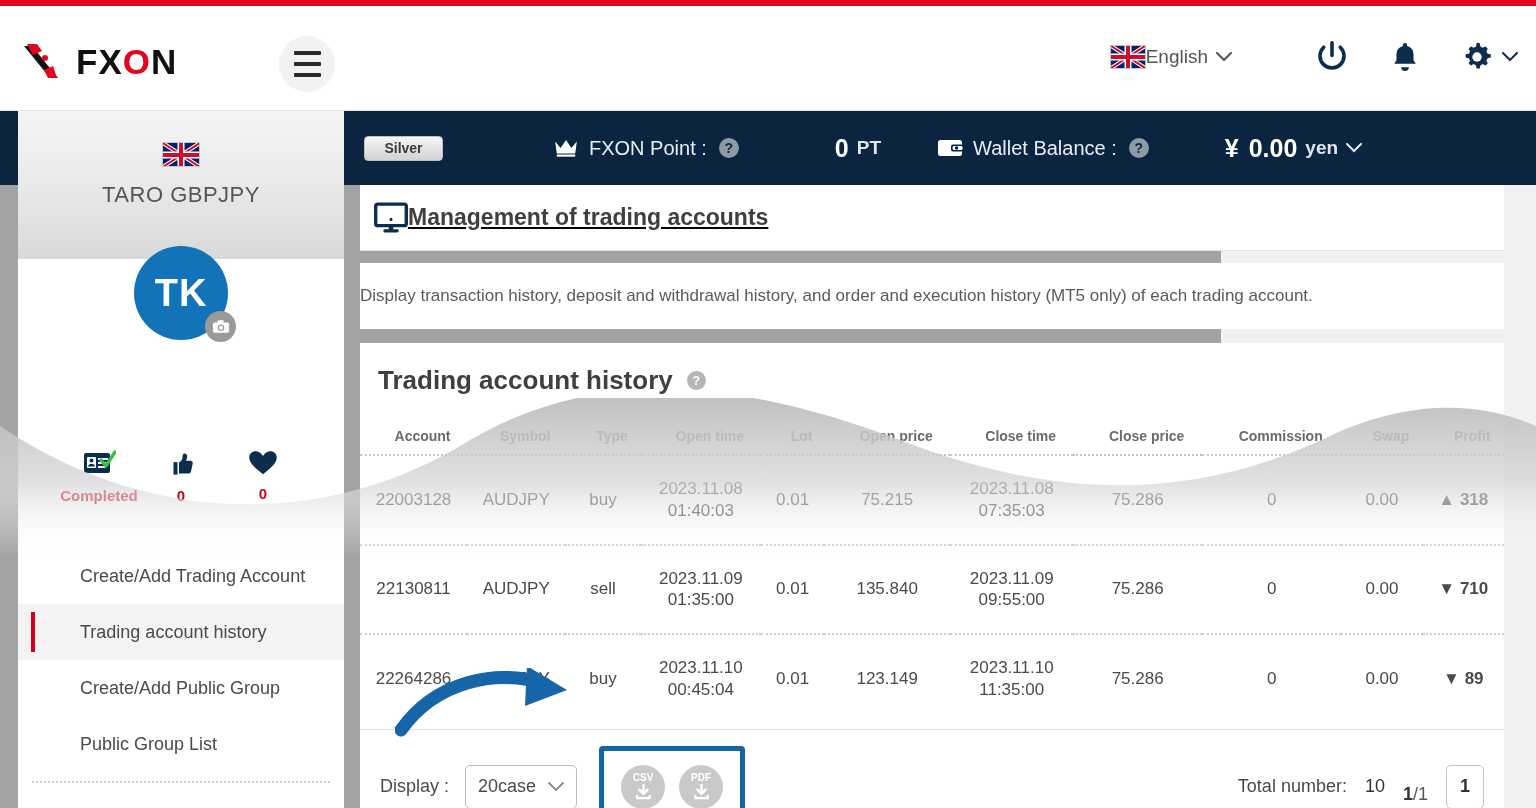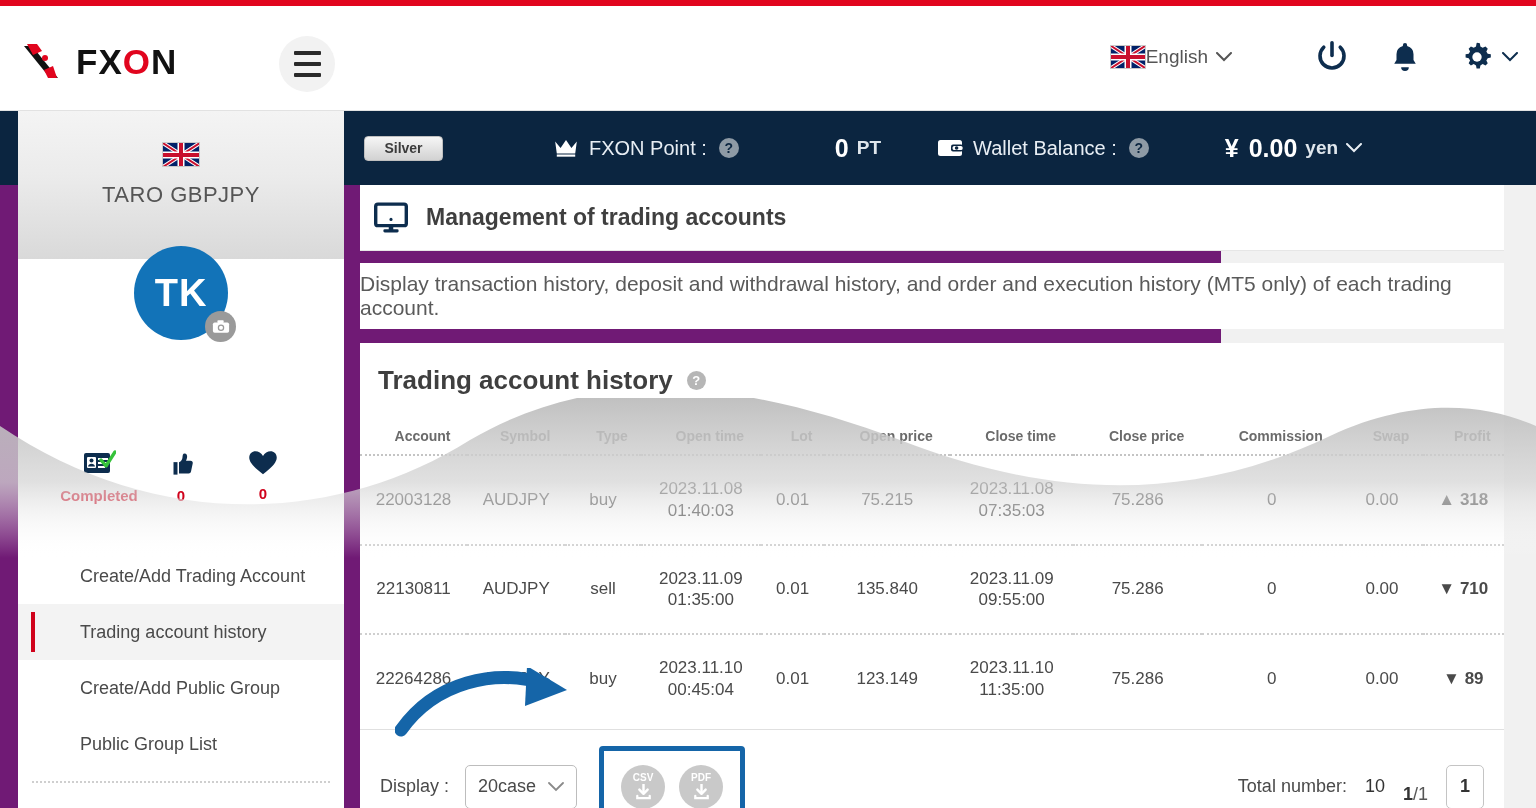--- a/index.html
+++ b/index.html
@@ -2,21 +2,21 @@
 <html><head>
 <meta charset="utf-8">
 <style>
   * { box-sizing: border-box; margin: 0; padding: 0; }
   html, body {
     width: 1536px; height: 808px;
     font-family: "Liberation Sans", sans-serif;
     background: #f1f1f1;
     overflow: hidden;
   }
-  .app { position: relative; width: 1221px; height: 808px; background: #701a75; }
+  .app { position: relative; width: 1221px; height: 808px; background: #a3a3a3; }
 
   
   .red-stripe {
     position: absolute; top: 0; left: 0; width: 1536px; height: 6px;
     background: #e1051e;
   }
 
   
   .header {
     position: absolute; top: 6px; left: 0; width: 1536px; height: 105px;
@@ -133,28 +133,28 @@
   .menu-item.active { background: #f3f3f3; }
   .menu-item.active::before {
     content: ""; position: absolute; left: 13px; top: 8px; width: 4px; height: 40px; background: #d0021b;
   }
   .menu-item.with-icon { padding-left: 40px; gap: 20px; }
   .menu-sep { height: 1px; margin: 9px 14px; border-top: 2px dotted #cfcfcf; }
 
   
   .main { position: absolute; top: 185px; left: 344px; width: 1176px; height: 623px; }
   .page-head {
-    height: 66px; display: flex; align-items: center; gap: 18px; padding-left: 14px;
-    border-bottom: 1px solid #e6e6e6; background: #fff; margin: 0 16px;
+    height: 66px; display: flex; align-items: center; padding-left: 14px;
+    border-bottom: 1px solid #e6e6e6; background: #fff; margin: 0 16px; text-decoration: underline;
   }
   .page-title { font-size: 23px; font-weight: 700; color: #3f3f3f; }
   .desc-card {
     margin: 12px 16px 0 16px; background: #fff; height: 66px;
-    display: flex; align-items: center; justify-content: flex-end;
-    font-size: 21px; color: #5a5a5a;
+    display: flex; align-items: center; justify-content: flex-start;
+    font-size: 17px; color: #5a5a5a;
   }
   .section-card { margin: 14px 16px 0 16px; background: #fff; min-height: 440px; position: relative; }
   .section-title-row { display: flex; align-items: center; gap: 12px; padding: 22px 0 0 18px; }
   .section-title { font-size: 26px; font-weight: 700; color: #3f3f3f; }
 
   
   .tbl { width: 100%; border-collapse: collapse; margin-top: 28px; }
   .tbl th {
     font-size: 14px; color: #6b6b6b; font-weight: 600; padding: 4px 6px 10px 24px;
   }

